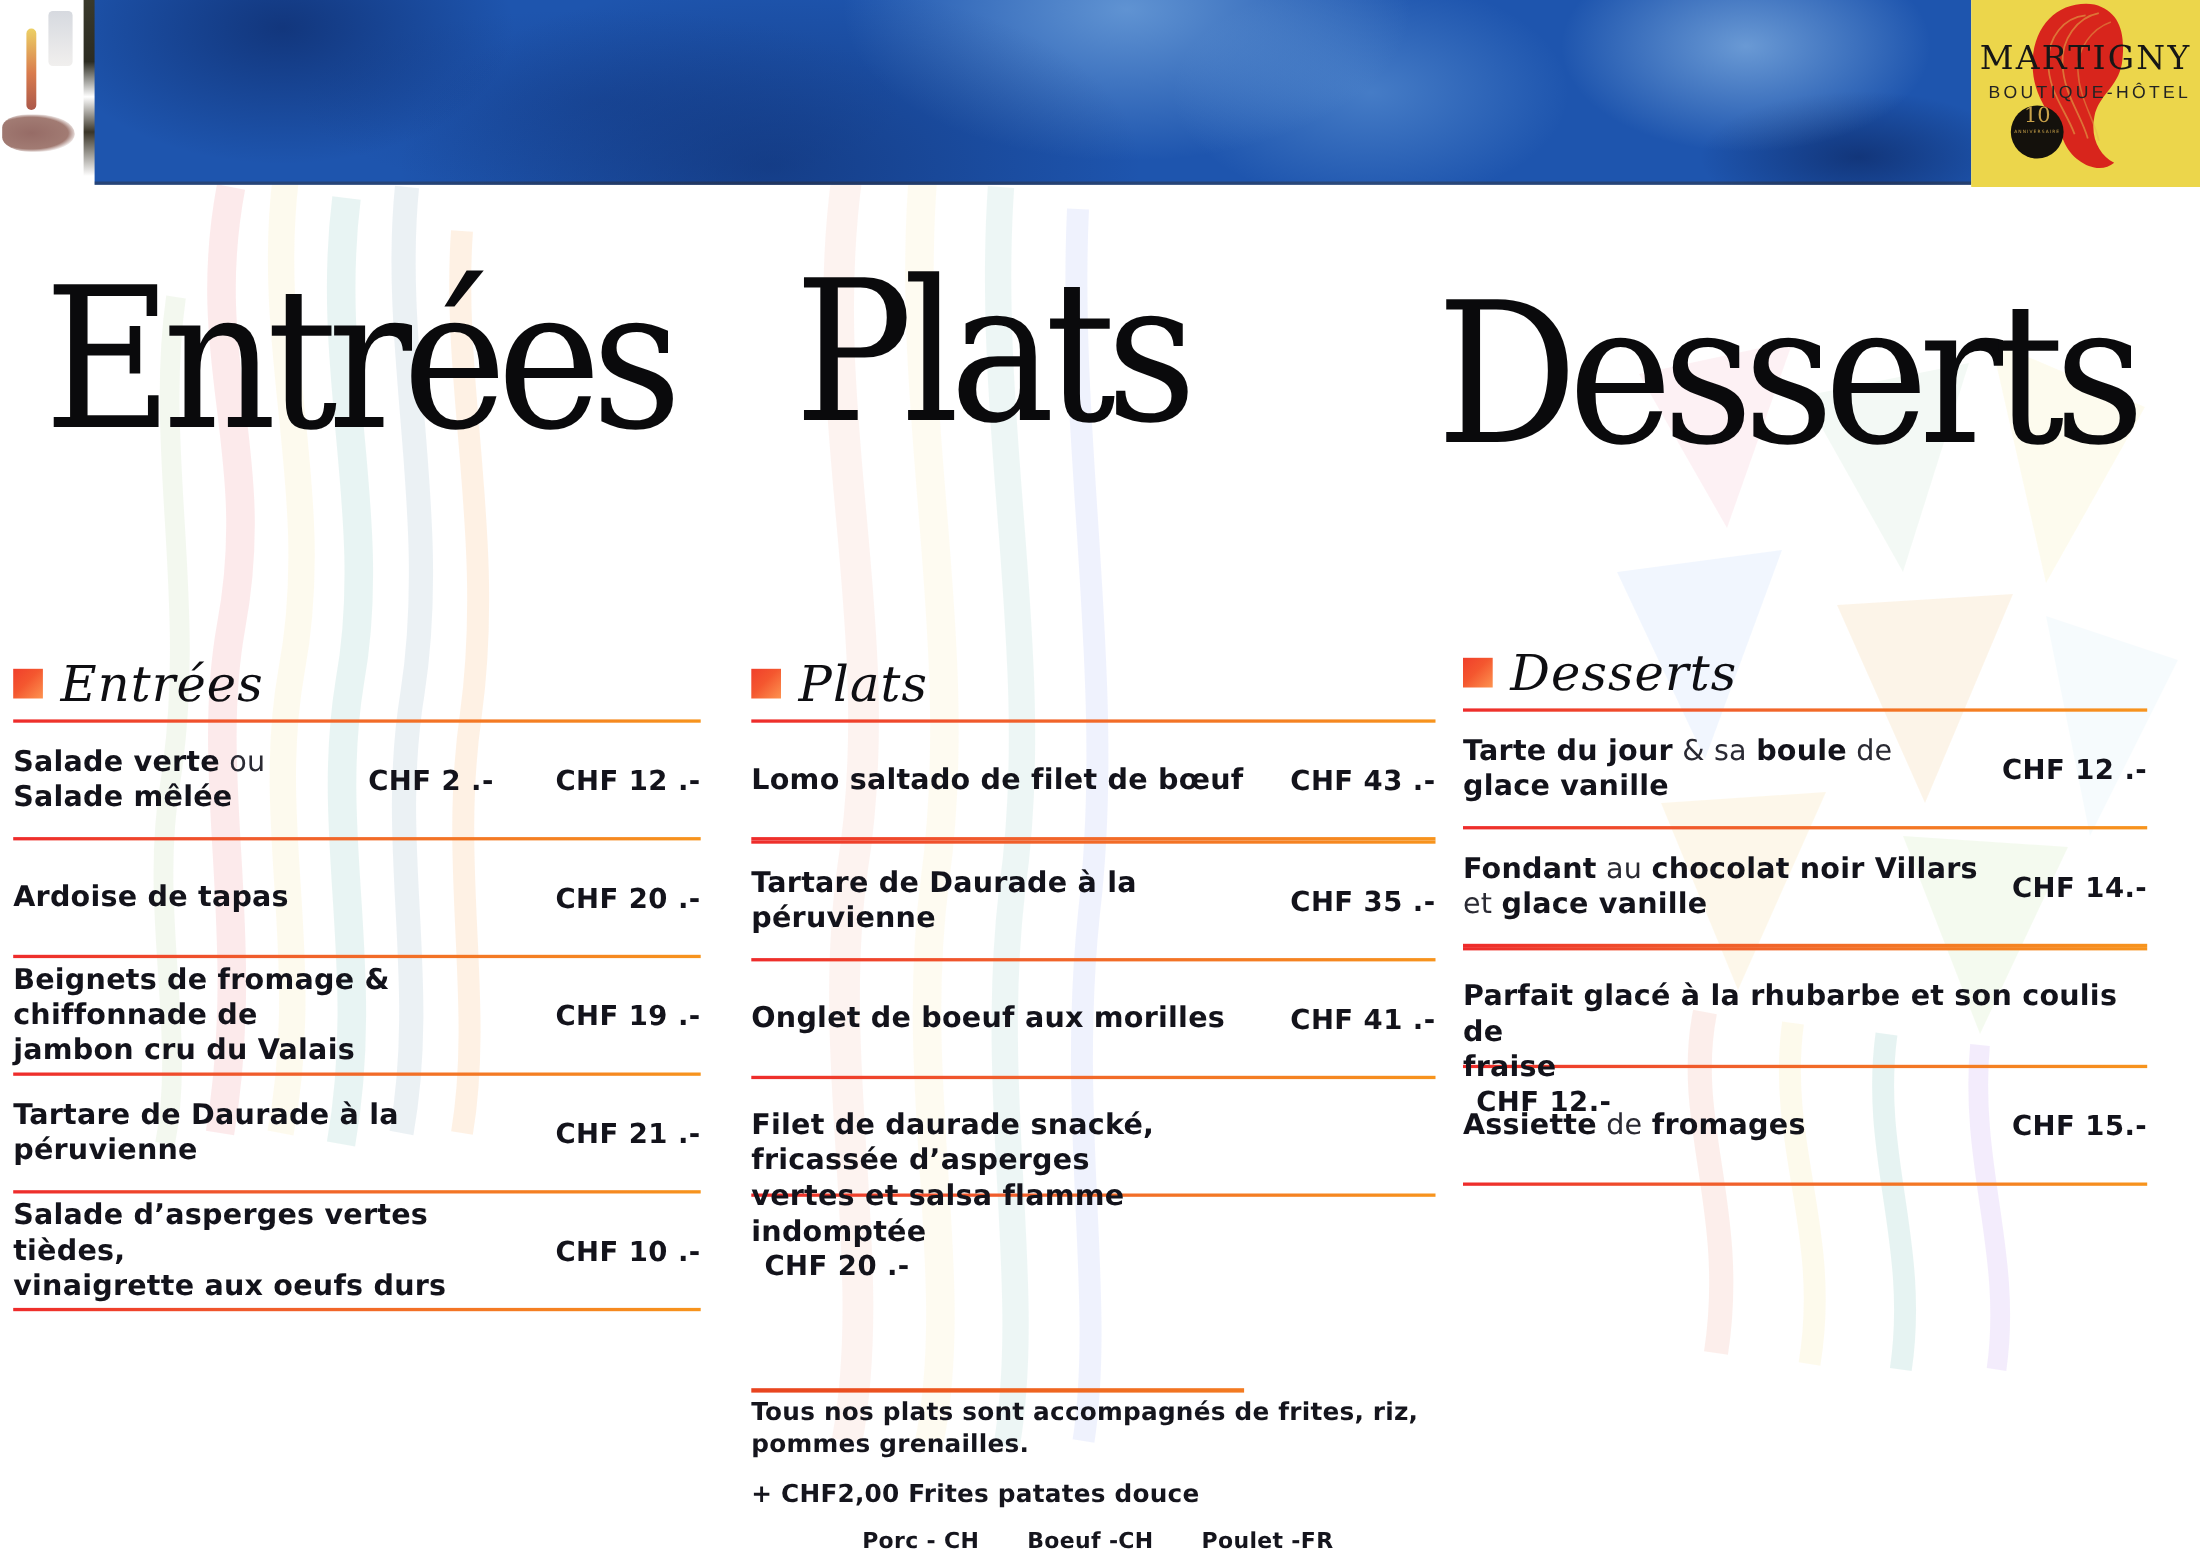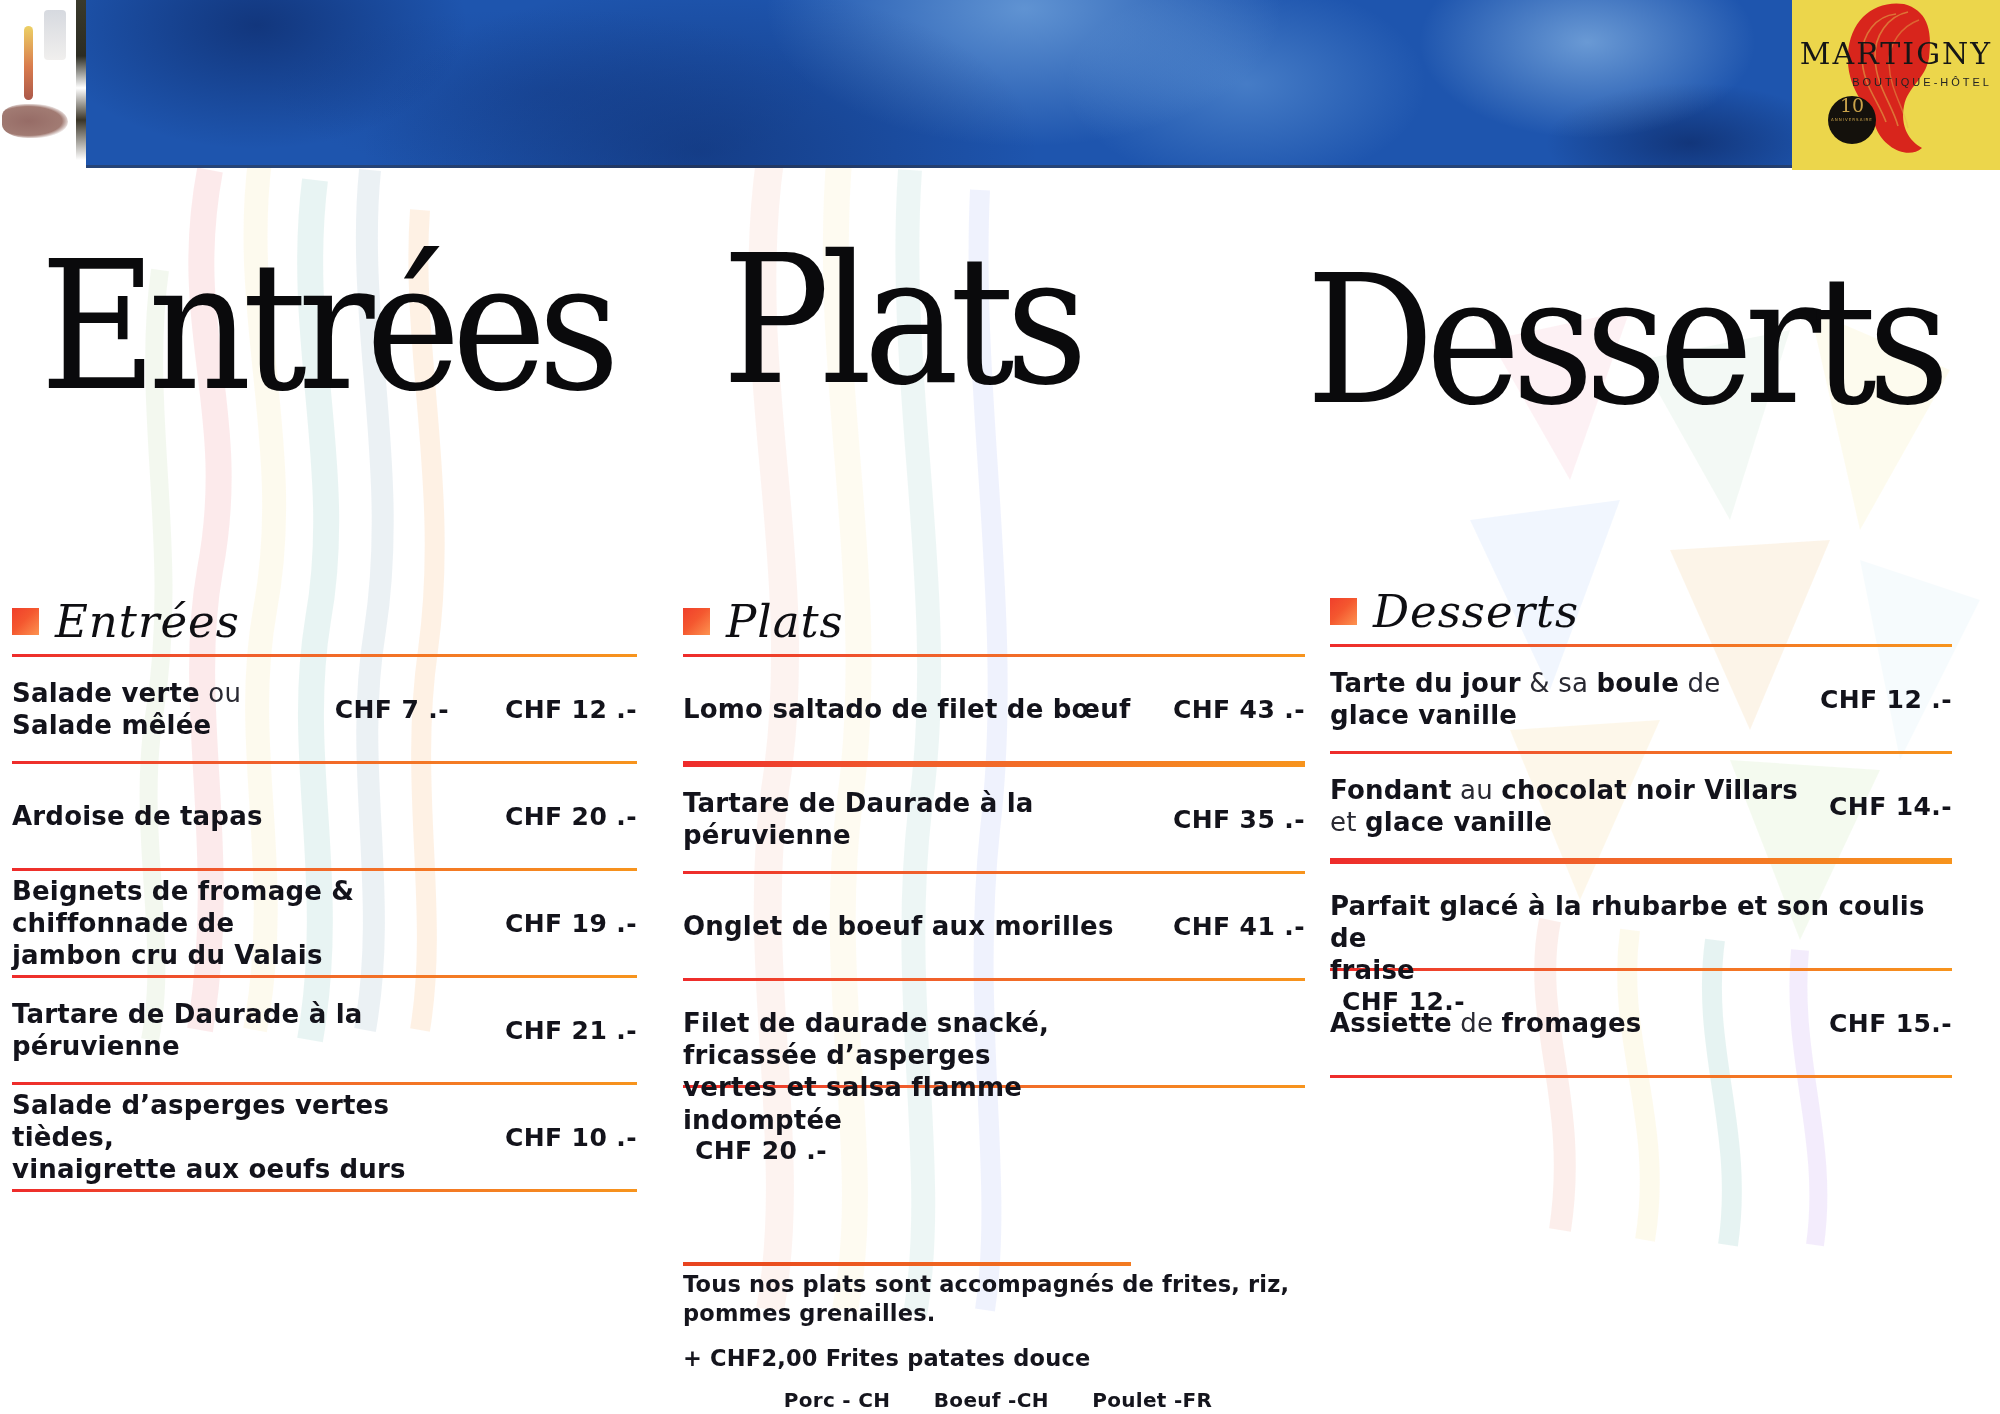--- a/index.html
+++ b/index.html
@@ -32,21 +32,21 @@
   .gutter-mark3{position:absolute;left:44px;top:10px;width:22px;height:50px;
     background:linear-gradient(180deg,rgba(120,130,150,.5),rgba(160,150,140,.25));border-radius:4px;opacity:.6;}
 
   
   .logo{position:absolute;left:1792px;top:0;width:208px;height:170px;background:#ecd64b;overflow:hidden;}
   .logo svg{position:absolute;left:0;top:0;}
   .brand-name{position:absolute;left:0;top:36px;width:100%;text-align:center;
     font-family:"DejaVu Serif","Liberation Serif",serif;font-size:30px;font-weight:500;
     letter-spacing:2px;color:#161616;}
   .brand-sub{position:absolute;right:8px;top:76px;font-family:"Liberation Sans",sans-serif;
-    font-size:11px;letter-spacing:3px;color:#232323;}
+    font-size:16px;letter-spacing:3px;color:#232323;}
   .badge{position:absolute;left:1828px;top:96px;width:48px;height:48px;border-radius:50%;background:#14110c;
     display:flex;flex-direction:column;align-items:center;z-index:5;}
   .badge .b10{font-family:"DejaVu Serif","Liberation Serif",serif;color:#c9a24a;font-size:19px;line-height:1;}
   .badge .bcap{font-size:4px;letter-spacing:1px;color:#c9a24a;margin-top:2px;}
 
   
   .display{position:absolute;font-family:"DejaVu Serif","Liberation Serif",serif;color:#0a0a0c;
     font-size:178px;line-height:.95;letter-spacing:-.055em;transform:scaleX(.9);transform-origin:left top;white-space:nowrap;}
   .d1{left:40px;top:242px;}
   .d2{left:722px;top:236px;}
@@ -141,21 +141,21 @@
   <div class="col col1">
     <div class="sec-head">
       <div class="sec-bullet"></div>
       <div class="sec-title">Entrées</div>
     </div>
     <div class="divider"></div>
     <div class="rows">
         <div class="row">
           <div class="iname"><span class="b">Salade verte</span><span class="r"> ou </span><span class="b">Salade mêlée</span></div>
           <div class="prices">
-            <span class="price">CHF 7 .-</span>
+            <span class="price">CHF 2 .-</span>
             <span class="price">CHF 12 .-</span>
           </div>
         </div>
         <div class="divider"></div>
         <div class="row">
           <div class="iname"><span class="b">Ardoise de tapas</span></div>
           <div class="prices">
             <span class="price">CHF 20 .-</span>
           </div>
         </div>

